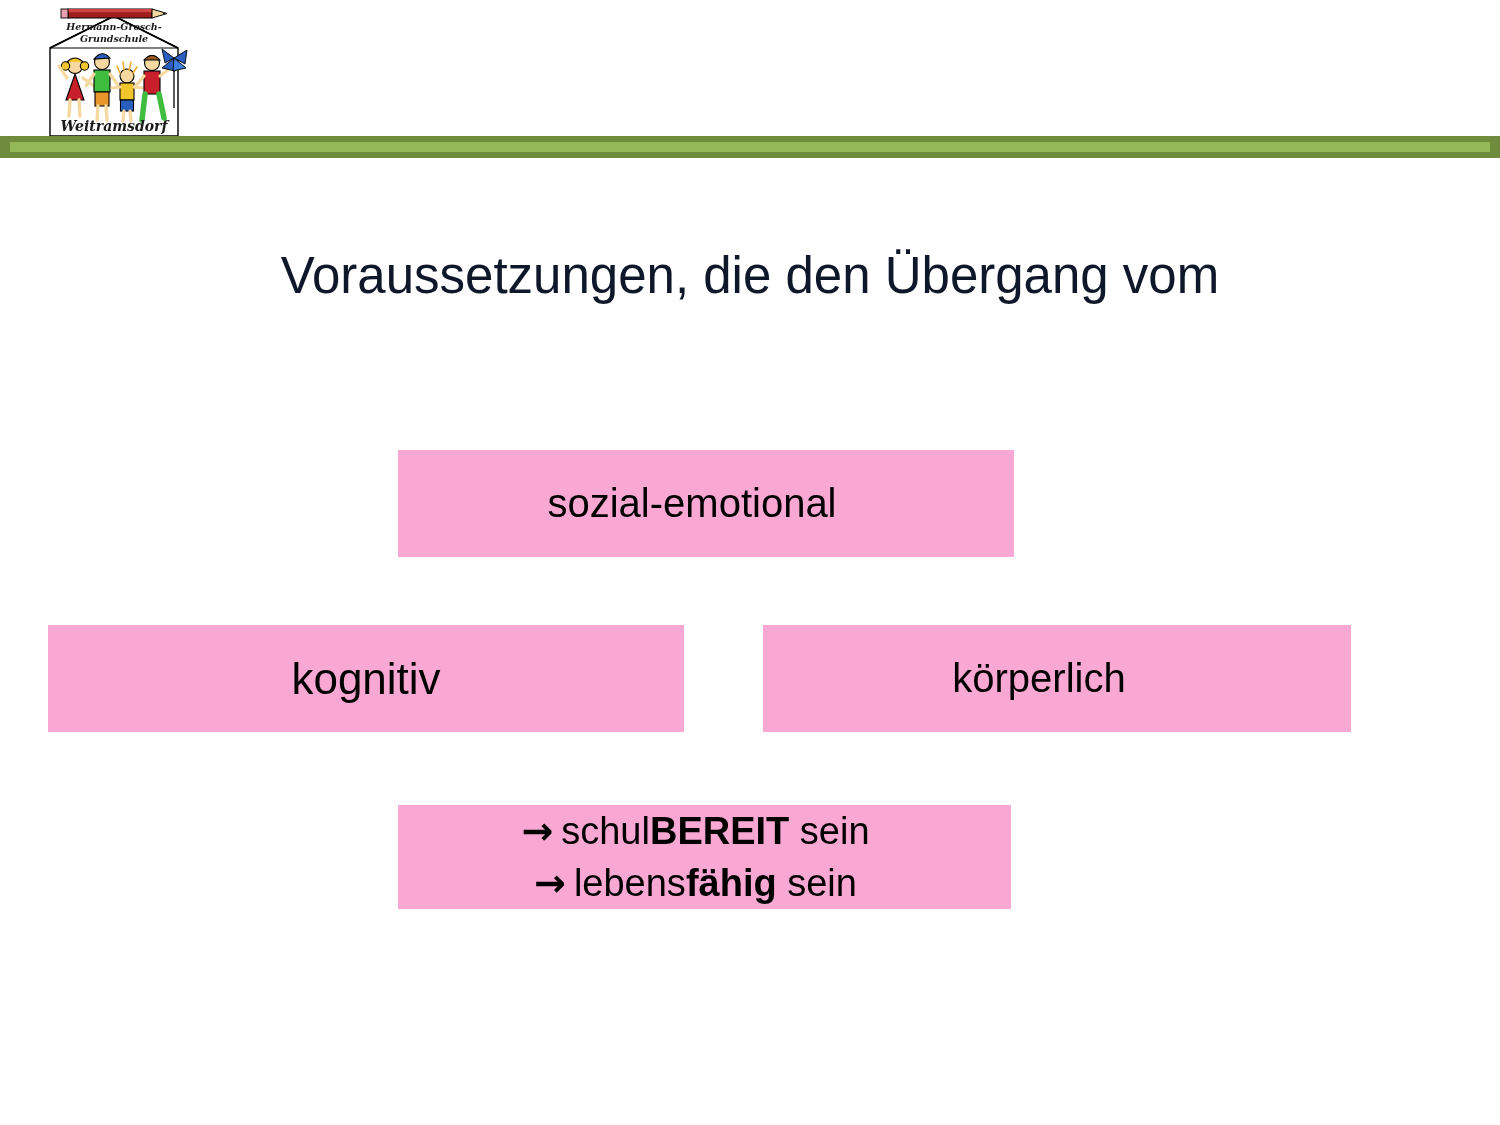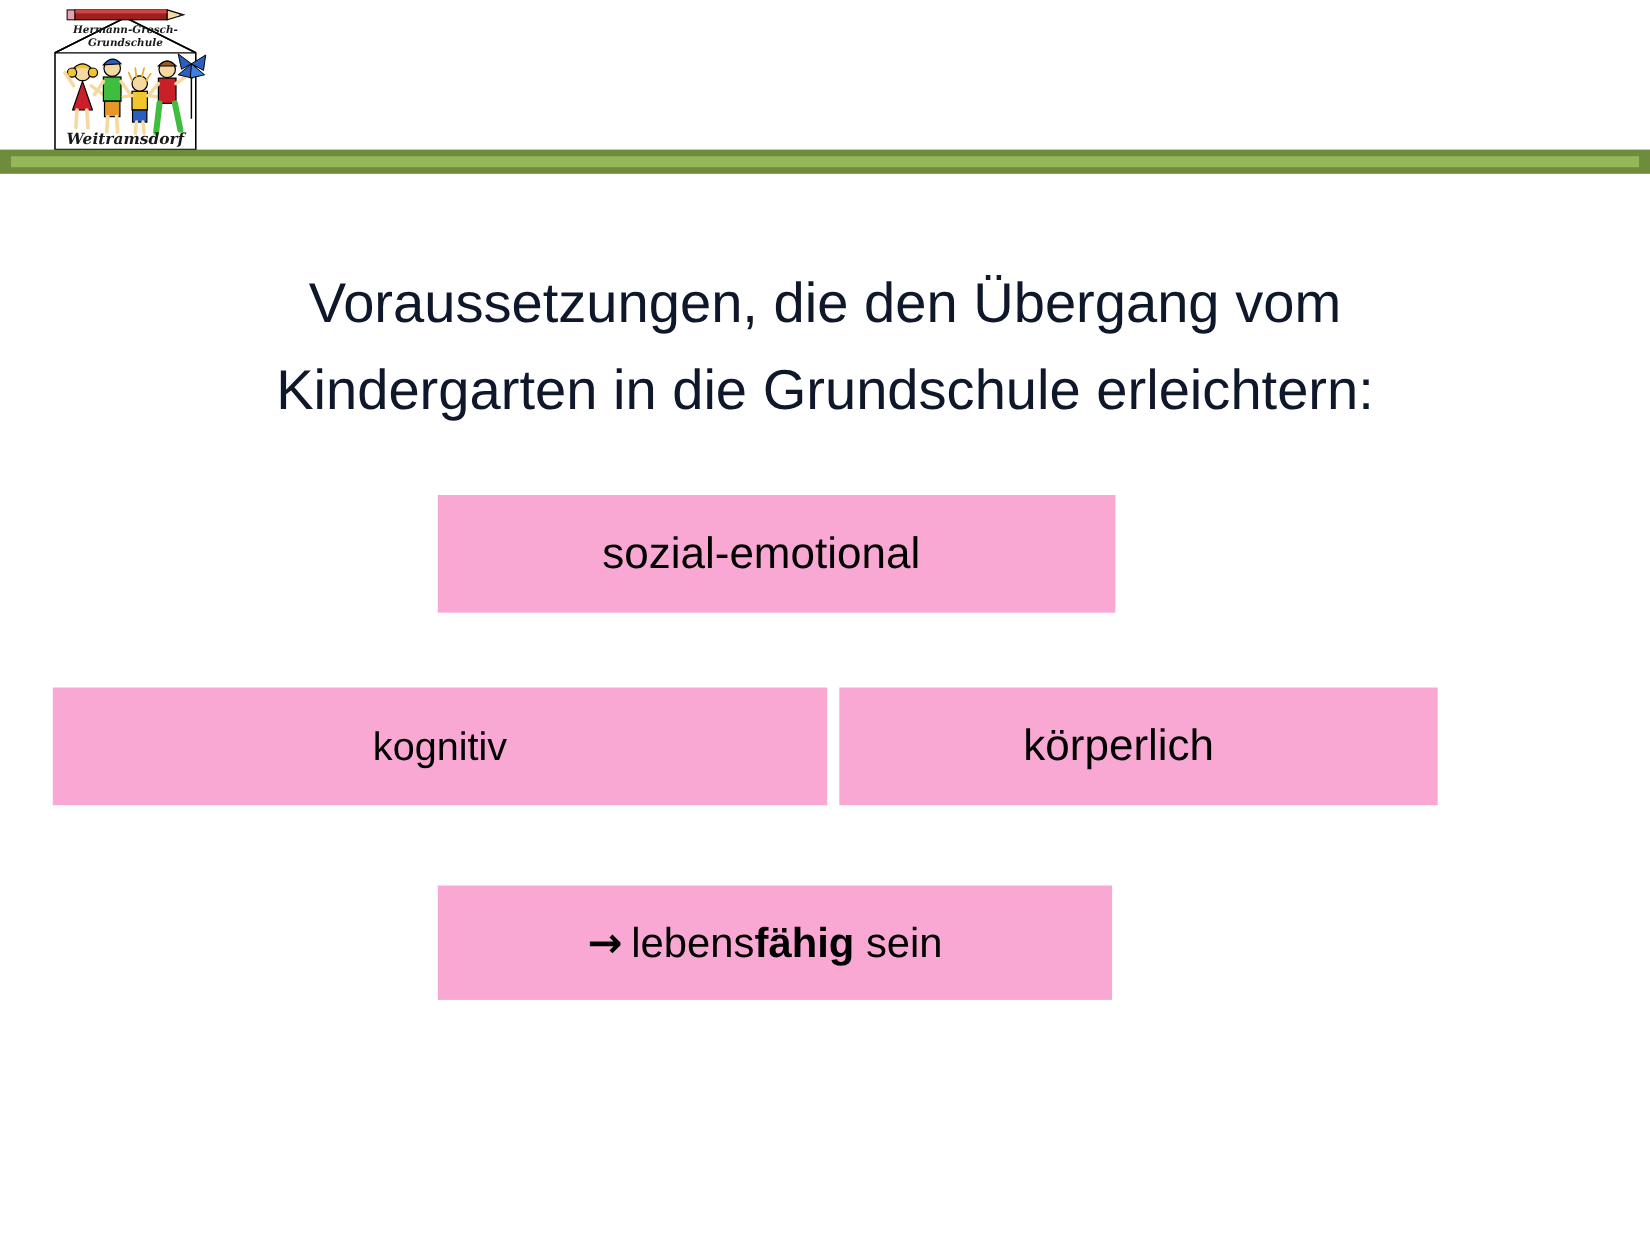--- a/index.html
+++ b/index.html
@@ -94,29 +94,29 @@
     width: 616px;
     height: 107px;
     justify-content: center;
     font-size: 40px;
     padding-right: 28px;
     box-sizing: border-box;
   }
   #box-kognitiv {
     left: 48px;
     top: 625px;
-    width: 704px;
+    width: 636px;
     height: 107px;
     justify-content: center;
-    font-size: 36px;
+    font-size: 44px;
   }
   #box-koerperlich {
     left: 763px;
     top: 625px;
-    width: 544px;
+    width: 588px;
     height: 107px;
     justify-content: center;
     font-size: 40px;
     padding-right: 36px;
     box-sizing: border-box;
   }
   #box-ziele {
     left: 398px;
     top: 805px;
     width: 613px;
@@ -222,34 +222,36 @@
 
   </div>
 
   <div id="header-rule">
     <div class="band-outer"></div>
     <div class="band-inner"></div>
   </div>
 
   <div id="slide-title">
     <div>Voraussetzungen, die den Übergang vom</div>
-    <div>Kindergarten in die Grundschule erleichtern:</div>
   </div>
 
   <div class="box" id="box-sozial">
     <span>sozial-emotional</span>
   </div>
 
   <div class="box" id="box-kognitiv">
     <span>kognitiv</span>
   </div>
 
   <div class="box" id="box-koerperlich">
     <span>körperlich</span>
   </div>
 
   <div class="box" id="box-ziele">
+    <div class="goal-line">
+      <span class="arrow">→</span><span>schul</span><span class="strong">BEREIT</span><span> sein</span>
+    </div>
     <div class="goal-line">
       <span class="arrow">→</span><span>lebens</span><span class="strong">fähig</span><span> sein</span>
     </div>
   </div>
 
 </div>
 
 </body></html>

